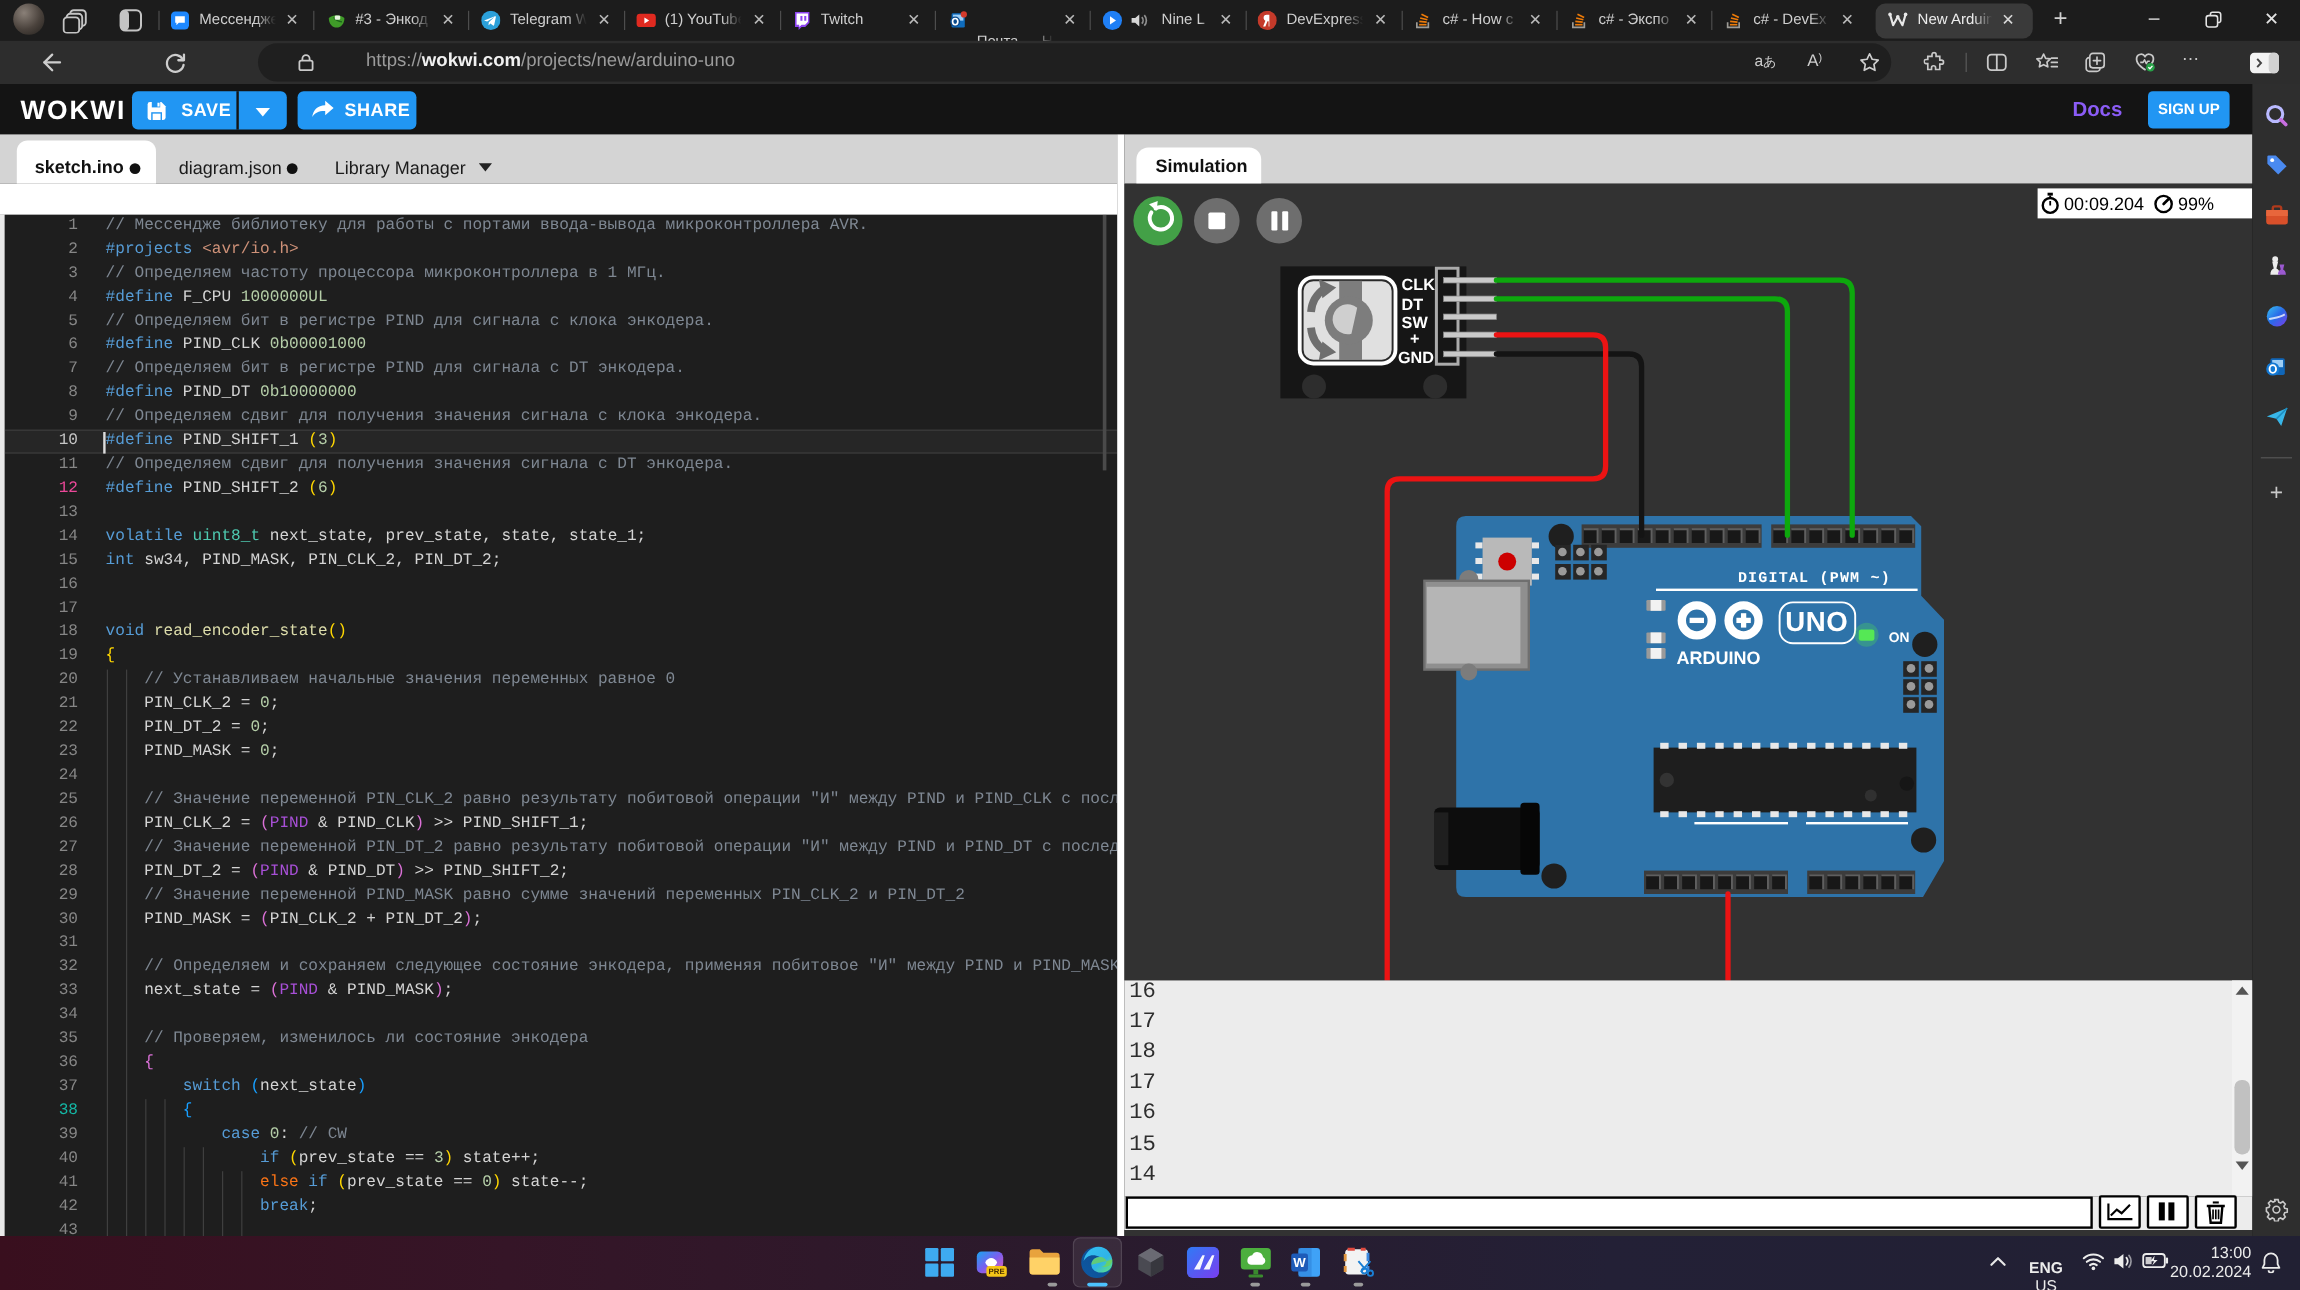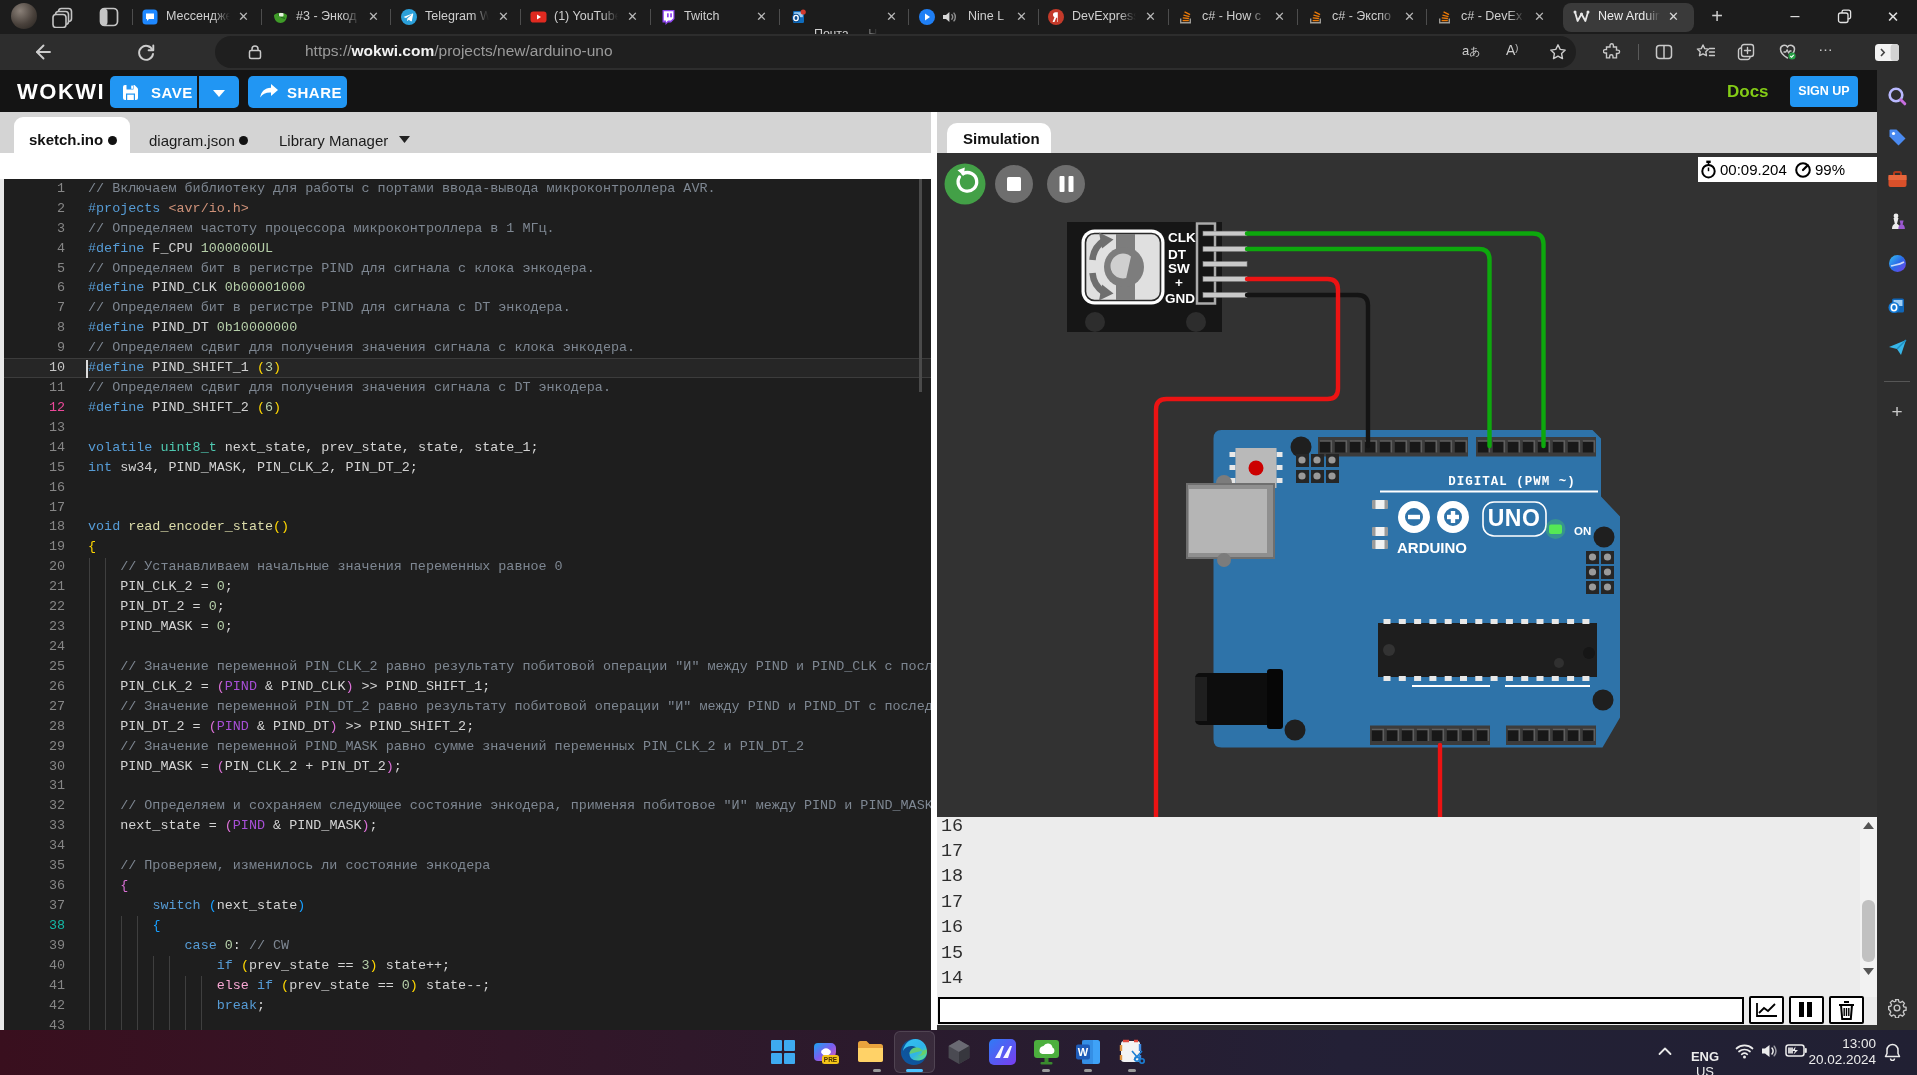--- a/index.html
+++ b/index.html
@@ -225,21 +225,21 @@
 <div class="ab" style="left:151px;top:84px;color:#fff;font-weight:700;font-size:15px;letter-spacing:.5px">SAVE</div>
 <div class="ab" style="left:197px;top:76px;width:2px;height:32px;background:#141414"></div>
 <svg class="ab" style="left:212px;top:89px" width="14" height="9" viewBox="0 0 14 9">
     <path d="M1 1h12L7 8z" fill="#fff"></path>
   </svg>
 <div class="ab" style="left:248px;top:76px;width:99px;height:32px;background:#2196f3;border-radius:5px"></div>
 <svg class="ab" style="left:259px;top:83px" width="20" height="18" viewBox="0 0 20 18">
     <path d="M12 1l7 6-7 6V9.6C6.8 9.4 3.6 11 1.2 14.6 2 8.6 5.6 5.2 12 4.8z" fill="#fff"></path>
   </svg>
 <div class="ab" style="left:287px;top:84px;color:#fff;font-weight:700;font-size:15px;letter-spacing:.5px">SHARE</div>
-<div class="ab" style="left:1727px;top:82px;color:#84cc16;font-weight:700;font-size:17px">Docs</div>
+<div class="ab" style="left:1727px;top:82px;color:#8b5cf6;font-weight:700;font-size:17px">Docs</div>
 <div class="ab" style="left:1790px;top:76px;width:68px;height:31px;background:#2196f3;border-radius:4px;color:#fff;font-weight:700;font-size:12.5px;text-align:center;line-height:31px">SIGN UP</div>
 <div class="ab" style="left:0;top:112px;width:931px;height:41px;background:#d4d4d4"></div>
 <div class="ab" style="left:14px;top:117px;width:116px;height:36px;background:#fff;border-radius:9px 9px 0 0"></div>
 <div class="ab" style="left:29px;top:131px;font-size:15px;font-weight:700;color:#111">sketch.ino</div>
 <div class="ab" style="left:108px;top:136px;width:9px;height:9px;border-radius:50%;background:#111"></div>
 <div class="ab" style="left:149px;top:132px;font-size:15px;color:#1b1b1b">diagram.json</div>
 <div class="ab" style="left:239px;top:136px;width:9px;height:9px;border-radius:50%;background:#111"></div>
 <div class="ab" style="left:279px;top:132px;font-size:15px;color:#1b1b1b">Library Manager</div>
 <svg class="ab" style="left:398px;top:135px" width="13" height="9" viewBox="0 0 13 9">
     <path d="M1 1h11L6.5 8z" fill="#222"></path>
@@ -297,21 +297,21 @@
       <div style="height:19.93px;line-height:19.93px;color:#868686">36</div>
       <div style="height:19.93px;line-height:19.93px;color:#868686">37</div>
       <div style="height:19.93px;line-height:19.93px;color:#14b8a6">38</div>
       <div style="height:19.93px;line-height:19.93px;color:#868686">39</div>
       <div style="height:19.93px;line-height:19.93px;color:#868686">40</div>
       <div style="height:19.93px;line-height:19.93px;color:#868686">41</div>
       <div style="height:19.93px;line-height:19.93px;color:#868686">42</div>
       <div style="height:19.93px;line-height:19.93px;color:#868686">43</div>
     </div>
     <div class="ab" style="left:84px;top:-0.2px;width:900px;font-family:'Liberation Mono',monospace;font-size:13.42px;color:#d4d4d4">
-      <div style="height:19.93px;line-height:19.93px;white-space:pre"><span style="color:#7e8792">// Включаем библиотеку для работы с портами ввода-вывода микроконтроллера AVR.</span></div>
+      <div style="height:19.93px;line-height:19.93px;white-space:pre"><span style="color:#7e8792">// Мессендже библиотеку для работы с портами ввода-вывода микроконтроллера AVR.</span></div>
       <div style="height:19.93px;line-height:19.93px;white-space:pre"><span style="color:#569cd6">#projects</span> <span style="color:#ce9178">&lt;avr/io.h&gt;</span></div>
       <div style="height:19.93px;line-height:19.93px;white-space:pre"><span style="color:#7e8792">// Определяем частоту процессора микроконтроллера в 1 МГц.</span></div>
       <div style="height:19.93px;line-height:19.93px;white-space:pre"><span style="color:#569cd6">#define</span> F_CPU <span style="color:#b5cea8">1000000UL</span></div>
       <div style="height:19.93px;line-height:19.93px;white-space:pre"><span style="color:#7e8792">// Определяем бит в регистре PIND для сигнала с клока энкодера.</span></div>
       <div style="height:19.93px;line-height:19.93px;white-space:pre"><span style="color:#569cd6">#define</span> PIND_CLK <span style="color:#b5cea8">0b00001000</span></div>
       <div style="height:19.93px;line-height:19.93px;white-space:pre"><span style="color:#7e8792">// Определяем бит в регистре PIND для сигнала с DT энкодера.</span></div>
       <div style="height:19.93px;line-height:19.93px;white-space:pre"><span style="color:#569cd6">#define</span> PIND_DT <span style="color:#b5cea8">0b10000000</span></div>
       <div style="height:19.93px;line-height:19.93px;white-space:pre"><span style="color:#7e8792">// Определяем сдвиг для получения значения сигнала с клока энкодера.</span></div>
       <div style="height:19.93px;line-height:19.93px;white-space:pre"><span style="color:#569cd6">#define</span> PIND_SHIFT_1 <span style="color:#ffd700">(</span><span style="color:#b5cea8">3</span><span style="color:#ffd700">)</span></div>
       <div style="height:19.93px;line-height:19.93px;white-space:pre"><span style="color:#7e8792">// Определяем сдвиг для получения значения сигнала с DT энкодера.</span></div>
@@ -337,21 +337,21 @@
       <div style="height:19.93px;line-height:19.93px;white-space:pre">&nbsp;</div>
       <div style="height:19.93px;line-height:19.93px;white-space:pre">    <span style="color:#7e8792">// Определяем и сохраняем следующее состояние энкодера, применяя побитовое "И" между PIND и PIND_MASK и сохраняем его</span></div>
       <div style="height:19.93px;line-height:19.93px;white-space:pre">    next_state = <span style="color:#da70d6">(</span><span style="color:#a74fd6">PIND</span> &amp; PIND_MASK<span style="color:#da70d6">)</span>;</div>
       <div style="height:19.93px;line-height:19.93px;white-space:pre">&nbsp;</div>
       <div style="height:19.93px;line-height:19.93px;white-space:pre">    <span style="color:#7e8792">// Проверяем, изменилось ли состояние энкодера</span></div>
       <div style="height:19.93px;line-height:19.93px;white-space:pre">    <span style="color:#da70d6">{</span></div>
       <div style="height:19.93px;line-height:19.93px;white-space:pre">        <span style="color:#569cd6">switch</span> <span style="color:#179fff">(</span>next_state<span style="color:#179fff">)</span></div>
       <div style="height:19.93px;line-height:19.93px;white-space:pre">        <span style="color:#179fff">{</span></div>
       <div style="height:19.93px;line-height:19.93px;white-space:pre">            <span style="color:#569cd6">case</span> <span style="color:#b5cea8">0</span>: <span style="color:#7e8792">// CW</span></div>
       <div style="height:19.93px;line-height:19.93px;white-space:pre">                <span style="color:#569cd6">if</span> <span style="color:#ffd700">(</span>prev_state == <span style="color:#b5cea8">3</span><span style="color:#ffd700">)</span> state++;</div>
-      <div style="height:19.93px;line-height:19.93px;white-space:pre">                <span style="color:#f9a8d4">else</span> <span style="color:#569cd6">if</span> <span style="color:#ffd700">(</span>prev_state == <span style="color:#b5cea8">0</span><span style="color:#ffd700">)</span> state--;</div>
+      <div style="height:19.93px;line-height:19.93px;white-space:pre">                <span style="color:#f97316">else</span> <span style="color:#569cd6">if</span> <span style="color:#ffd700">(</span>prev_state == <span style="color:#b5cea8">0</span><span style="color:#ffd700">)</span> state--;</div>
       <div style="height:19.93px;line-height:19.93px;white-space:pre">                <span style="color:#569cd6">break</span>;</div>
     </div>
   </div>
 <div class="ab" style="left:931px;top:112px;width:6px;height:918px;background:#fff"></div>
 <div class="ab" style="left:937px;top:112px;width:940px;height:41px;background:#d4d4d4"></div>
 <div class="ab" style="left:947px;top:123px;width:104px;height:30px;background:#fff;border-radius:10px 10px 0 0"></div>
 <div class="ab" style="left:963px;top:130px;font-size:15px;font-weight:700;color:#111">Simulation</div>
 <svg class="ab" style="left:937px;top:153px" width="940" height="664" viewBox="0 0 940 664">
     <rect width="940" height="664" fill="#323232"></rect>
     <circle cx="28" cy="31" r="20.5" fill="#43a047"></circle>

